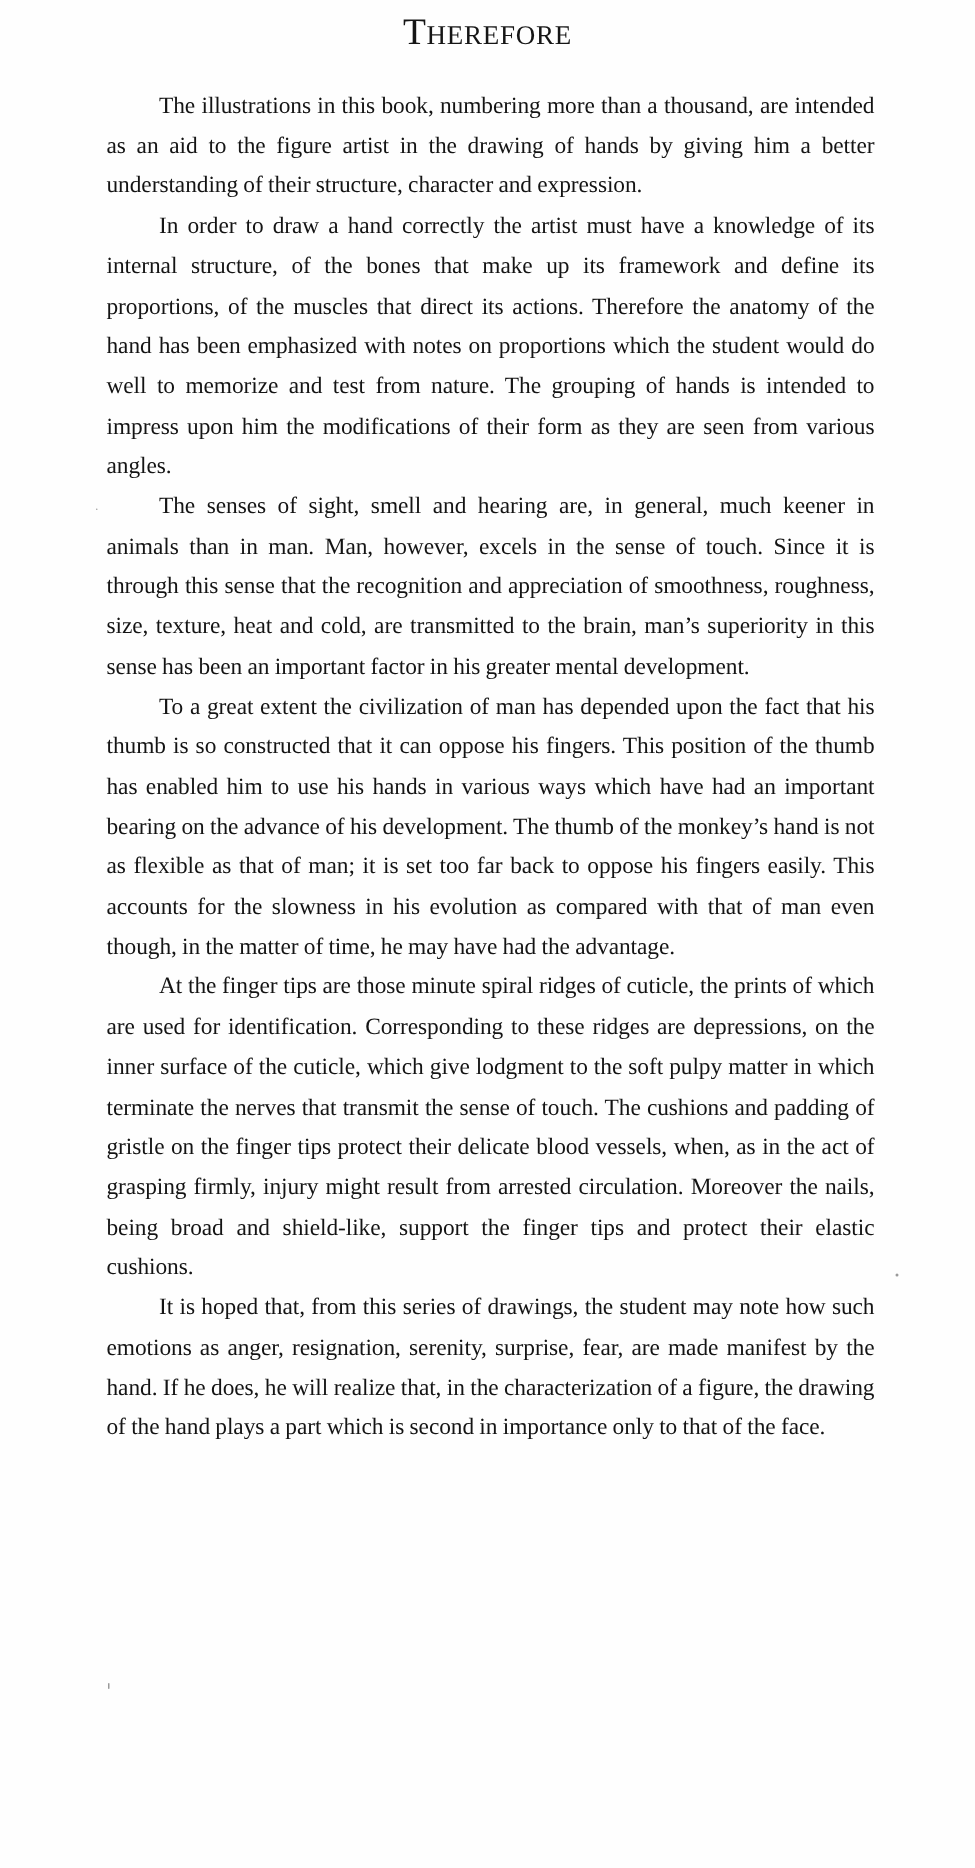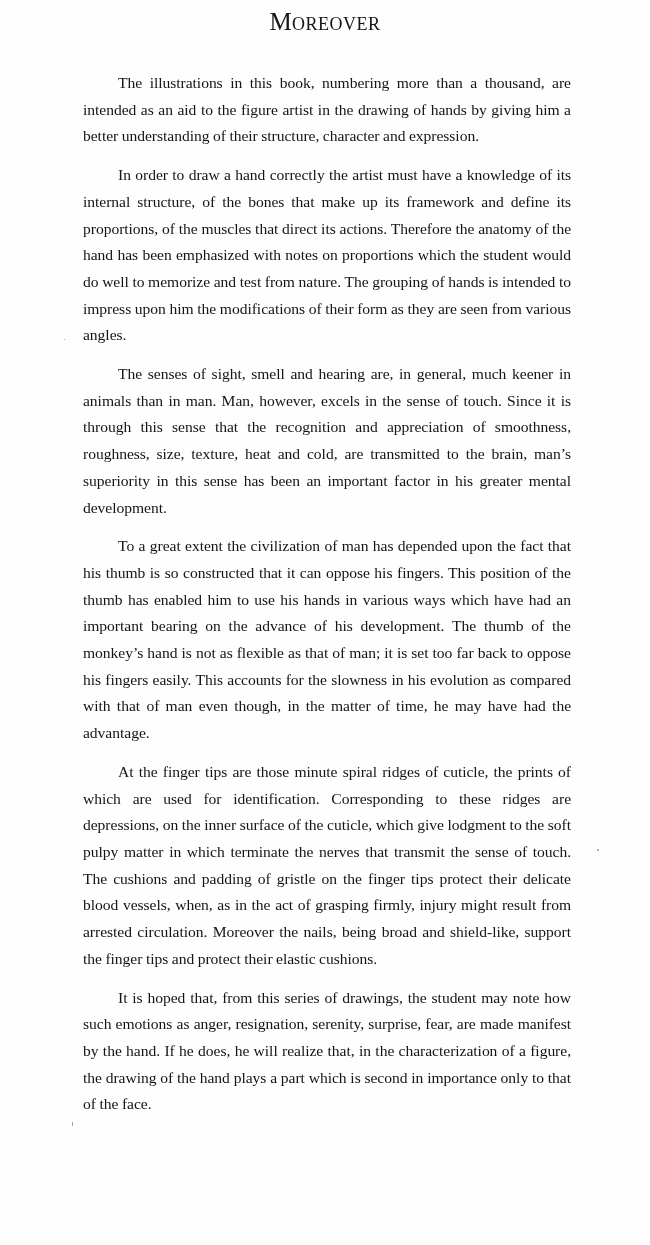--- a/index.html
+++ b/index.html
@@ -35,42 +35,42 @@
       line-height: 36px;
       color: #151515;
     }
     .body-text {
       position: absolute;
       top: 58px;
       left: 71px;
       width: 512px;
     }
     .para {
-      margin: 12px;
+      margin: 0;
       font-size: 15.6px;
       line-height: 26.7px;
       text-align: justify;
       text-indent: 35px;
       color: #141414;
       letter-spacing: -0.05px;
       word-spacing: -0.3px;
     }
     .speck {
       position: absolute;
       width: 2px;
       height: 2px;
       border-radius: 1px;
       background: #9a9a9a;
     }
   </style>
 </head>
 <body>
 
 <div class="page">
-  <div class="title">Moreover</div>
+  <div class="title">Therefore</div>
 
   <div class="body-text">
     <p class="para">The illustrations in this book, numbering more than a thousand, are intended as an aid to the figure artist in the drawing of hands by giving him a better understanding of their structure, character and expression.</p>
     <p class="para">In order to draw a hand correctly the artist must have a knowledge of its internal structure, of the bones that make up its framework and define its proportions, of the muscles that direct its actions. Therefore the anatomy of the hand has been emphasized with notes on proportions which the student would do well to memorize and test from nature.  The grouping of hands is intended to impress upon him the modifications of their form as they are seen from various angles.</p>
     <p class="para">The senses of sight, smell and hearing are, in general, much keener in animals than in man.  Man, however, excels in the sense of touch.  Since it is through this sense that the recognition and appreciation of smoothness, roughness, size, texture, heat and cold, are transmitted to the brain, man’s superiority in this sense has been an important factor in his greater mental development.</p>
     <p class="para">To a great extent the civilization of man has depended upon the fact that his thumb is so constructed that it can oppose his fingers. This position of the thumb has enabled him to use his hands in various ways which have had an important bearing on the advance of his development.  The thumb of the monkey’s hand is not as flexible as that of man; it is set too far back to oppose his fingers easily.  This accounts for the slowness in his evolution as compared with that of man even though, in the matter of time, he may have had the advantage.</p>
     <p class="para">At the finger tips are those minute spiral ridges of cuticle, the prints of which are used for identification.  Corresponding to these ridges are depressions, on the inner surface of the cuticle, which give lodgment to the soft pulpy matter in which terminate the nerves that transmit the sense of touch.  The cushions and padding of gristle on the finger tips protect their delicate blood vessels, when, as in the act of grasping firmly, injury might result from arrested circulation. Moreover the nails, being broad and shield-like, support the finger tips and protect their elastic cushions.</p>
     <p class="para">It is hoped that, from this series of drawings, the student may note how such emotions as anger, resignation, serenity, surprise, fear, are made manifest by the hand.  If he does, he will realize that, in the characterization of a figure, the drawing of the hand plays a part which is second in importance only to that of the face.</p>
   </div>
 

